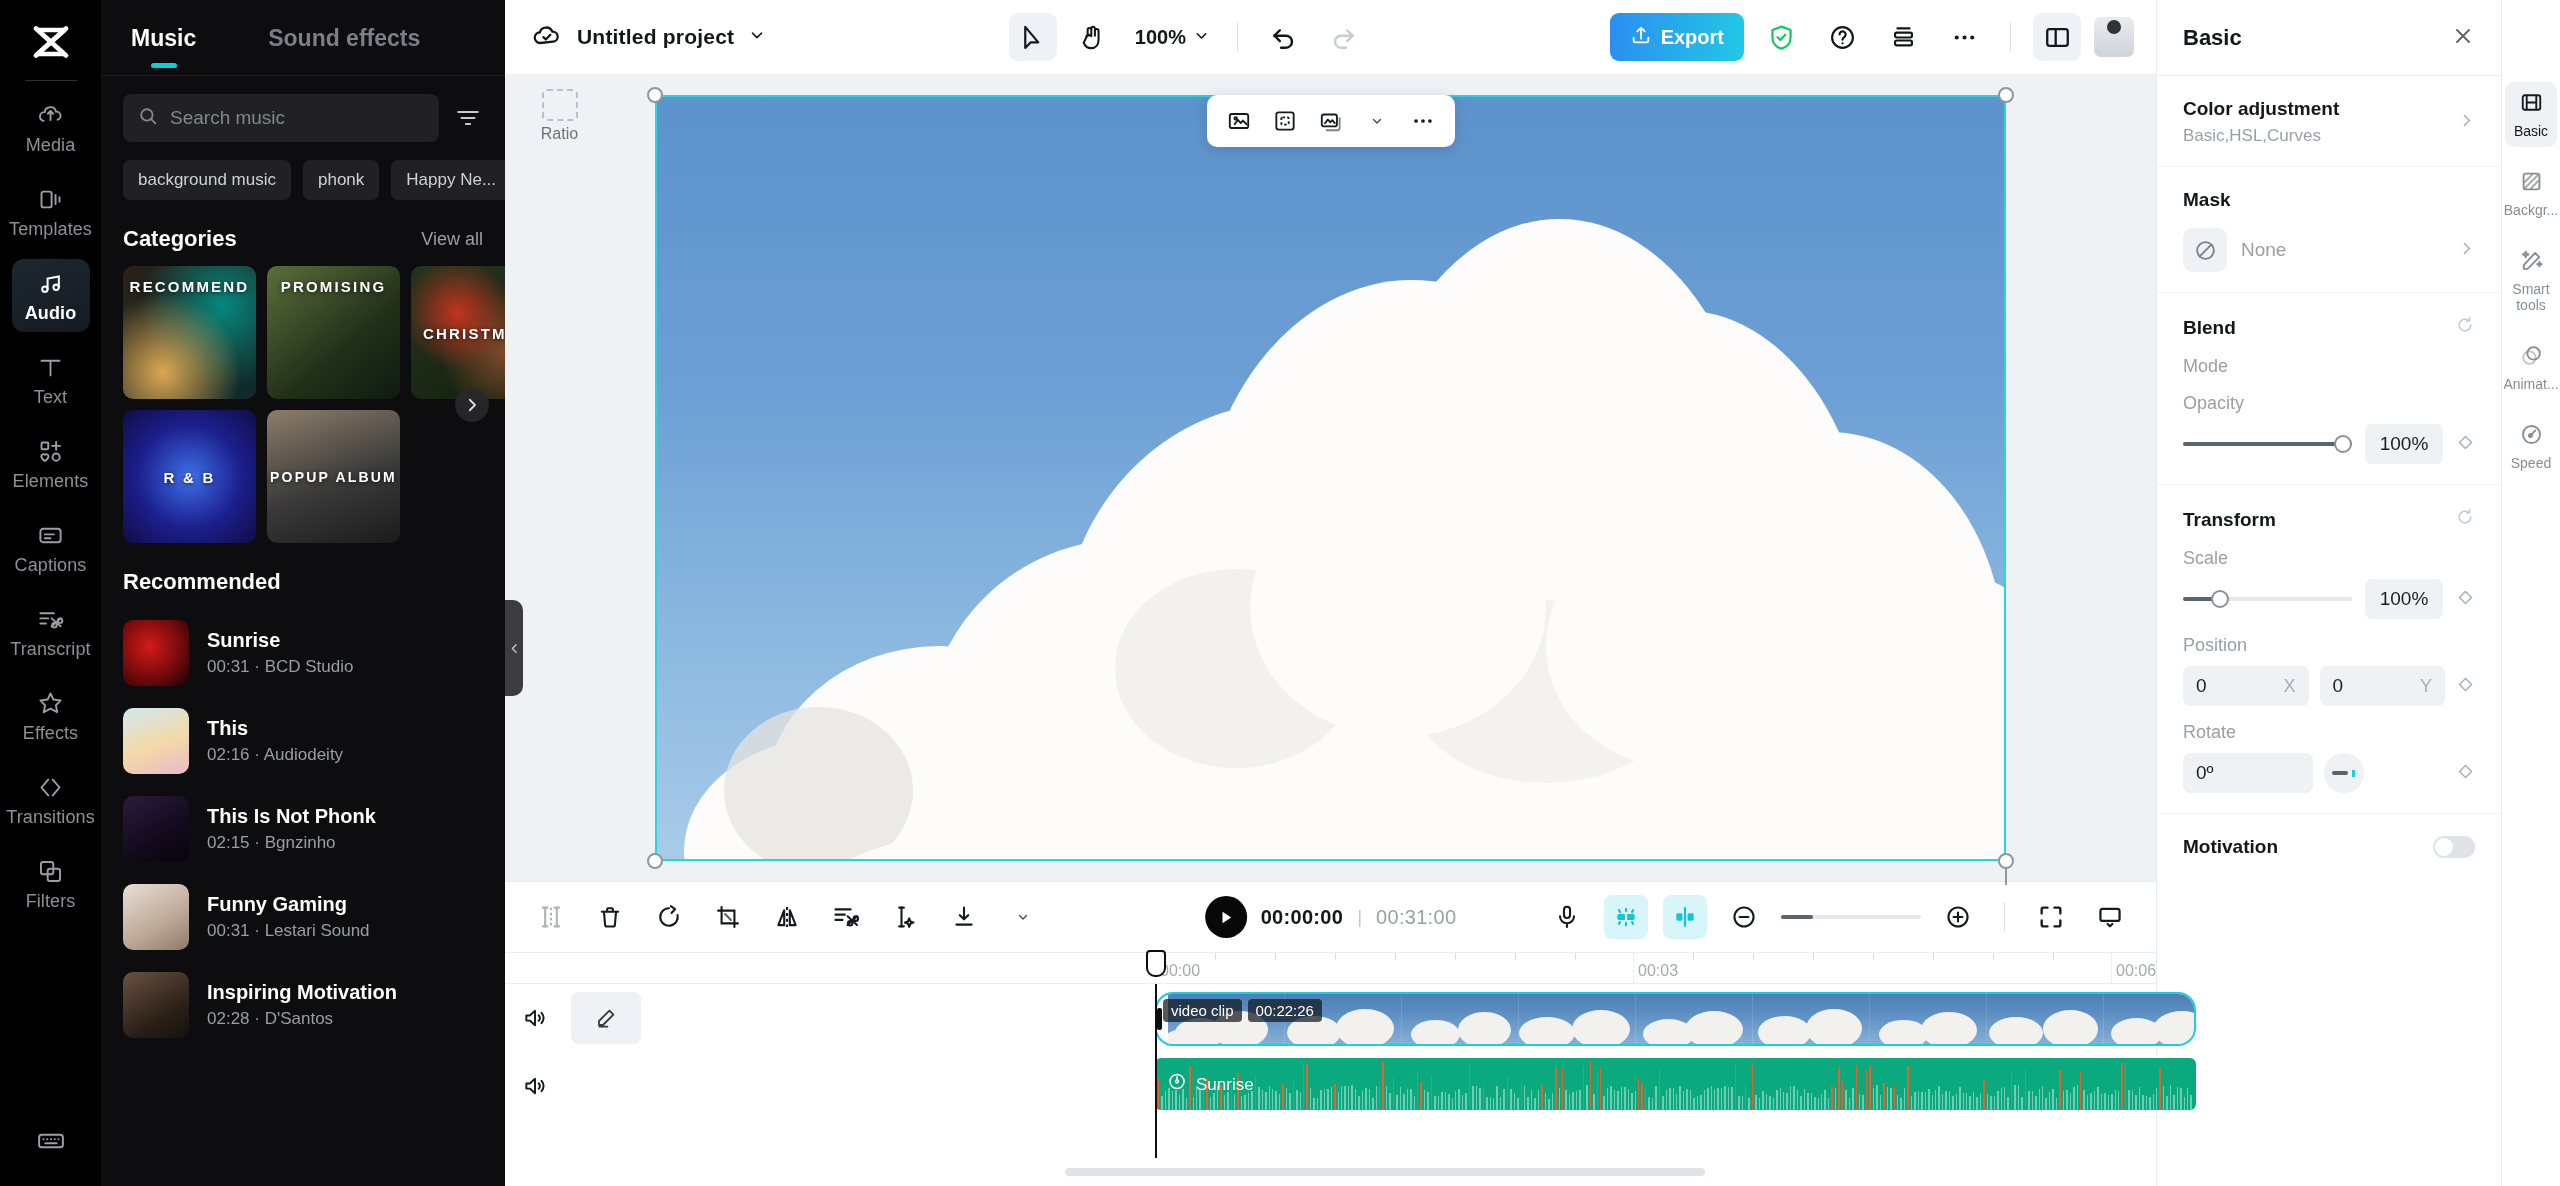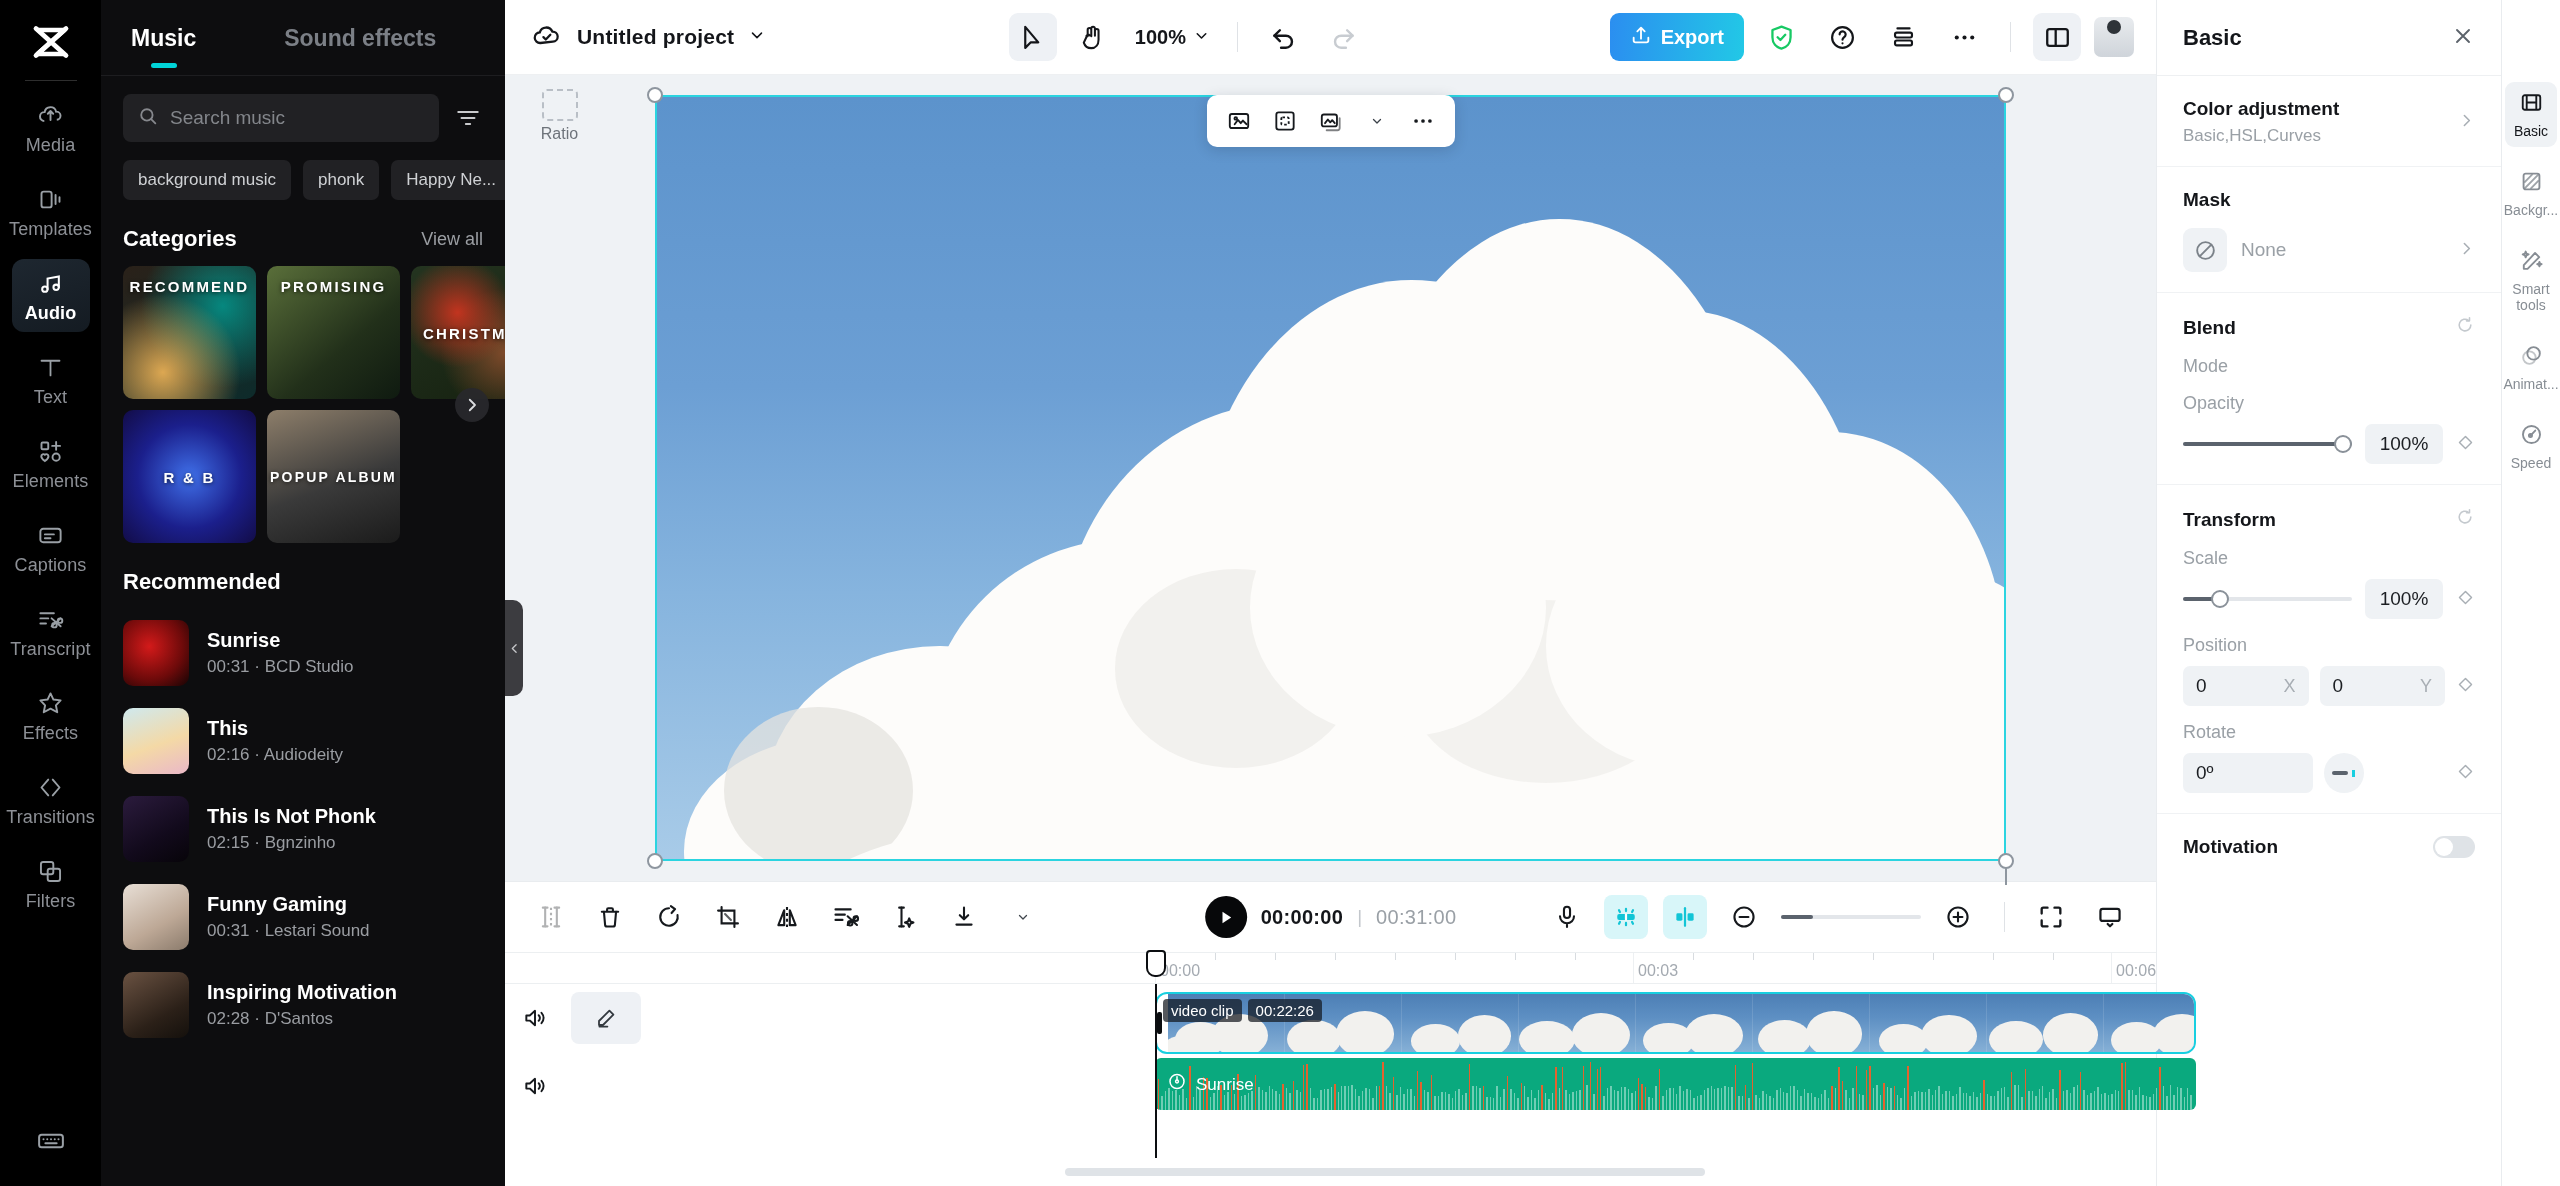--- a/index.html
+++ b/index.html
@@ -31,21 +31,21 @@
   .rail-item.active .rail-lbl { color: #fff; font-weight: 700; }
   .rail-item.active .rail-ico svg { stroke: #fff; }
   .rail-bottom { position: absolute; bottom: 26px; }
   .rail-bottom svg { width: 30px; height: 30px; stroke: #9aa0a6; }
 
   
   .panel {
     width: 404px; flex: 0 0 404px; height: 1186px;
     background: #0d0d0f; position: relative; overflow: hidden;
   }
-  .panel-tabs { display: flex; padding: 0 22px; height: 76px; align-items: center; gap: 72px;
+  .panel-tabs { display: flex; padding: 0 22px; height: 76px; align-items: center; gap: 56px;
     border-bottom: 1px solid #1d1d20; }
   .panel-tab { font-size: 23px; font-weight: 700; color: #7b7f86; position: relative;
     padding: 22px 8px 21px; cursor: pointer; }
   .panel-tab.active { color: #fff; }
   .panel-tab.active::after { content:''; position:absolute; left:50%; transform:translateX(-50%);
     bottom: 5px; width: 26px; height: 5px; background: #00d4d8; border-radius: 3px; }
 
   .search-row { display: flex; align-items: center; gap: 14px; padding: 18px 22px 0; }
   .search-box { flex: 1; height: 48px; background: #212124; border-radius: 8px;
     display: flex; align-items: center; padding: 0 14px; gap: 11px; cursor: text; }
@@ -194,22 +194,22 @@
   .tick-lbl { position:absolute; top:9px; font-size:16px; color:#a4aab1; padding-left:5px; }
 
   .tracks { position:relative; height: 200px; }
   .tr-row { display:flex; align-items:center; height: 68px; }
   .tr-mute { width: 60px; display:flex;align-items:center;justify-content:center; cursor:pointer; }
   .tr-mute svg { width:26px;height:26px; }
   .tr-edit { width: 70px; height: 52px; border-radius:8px; background:#eef1f5;
     display:flex;align-items:center;justify-content:center; cursor:pointer; margin-left:6px;}
   .tr-edit svg{width:24px;height:24px;}
   .clip-area { position:absolute; left: 650px; right: 0; }
-  .v-clip { position:absolute; left:0; height: 62px; top: 8px; right: -40px;
-    border: 2px solid #18cfe0; border-radius: 12px; overflow:hidden; cursor:pointer;padding-left:11px; }
+  .v-clip { position:absolute; left:0; height: 54px; top: 8px; right: -40px;
+    border: 2px solid #18cfe0; border-radius: 18px; overflow:hidden; cursor:pointer;padding-left:11px; }
   .v-thumbs { display:flex; height:100%; }
   .v-thumb { width: 117px; height:100%; position:relative; overflow:hidden; flex:0 0 117px;
     background: linear-gradient(180deg,#4d7fb5 0%,#5d8fc3 40%,#86b0d6 100%); border-right:1px solid rgba(255,255,255,.12); }
   .v-thumb .tc { position:absolute; background:#f2f1ee; border-radius:50%; }
   .clip-badges { position:absolute; left:6px; top:5px; display:flex; gap:6px; z-index:3; }
   .badge { background: rgba(20,24,30,.72); color:#fff; font-size:15px; padding: 3px 8px; border-radius:4px; }
   .clip-grip { position:absolute; left:0; top:50%; transform:translateY(-50%);
     width: 5px; height: 22px; background:#0b0d10; border-radius:2px; z-index:4; }
   .a-clip { position:absolute; left:0; right:-40px; height: 52px; top: 6px;
     background:#0aa97e; border-radius:6px; overflow:hidden; cursor:pointer; }

